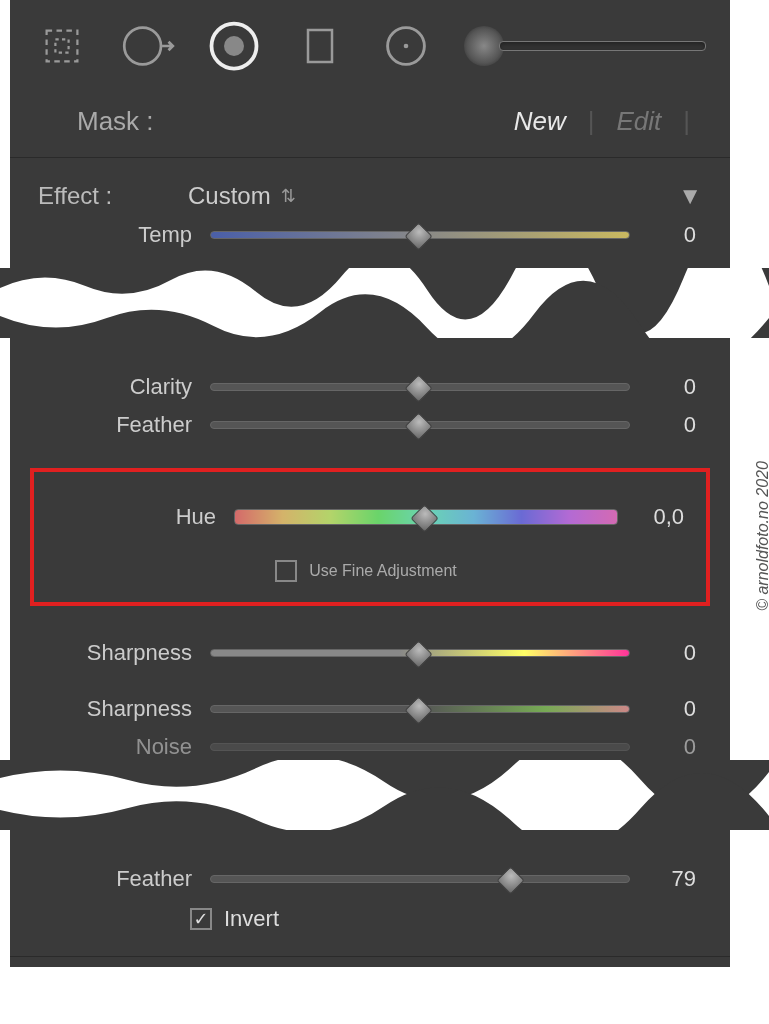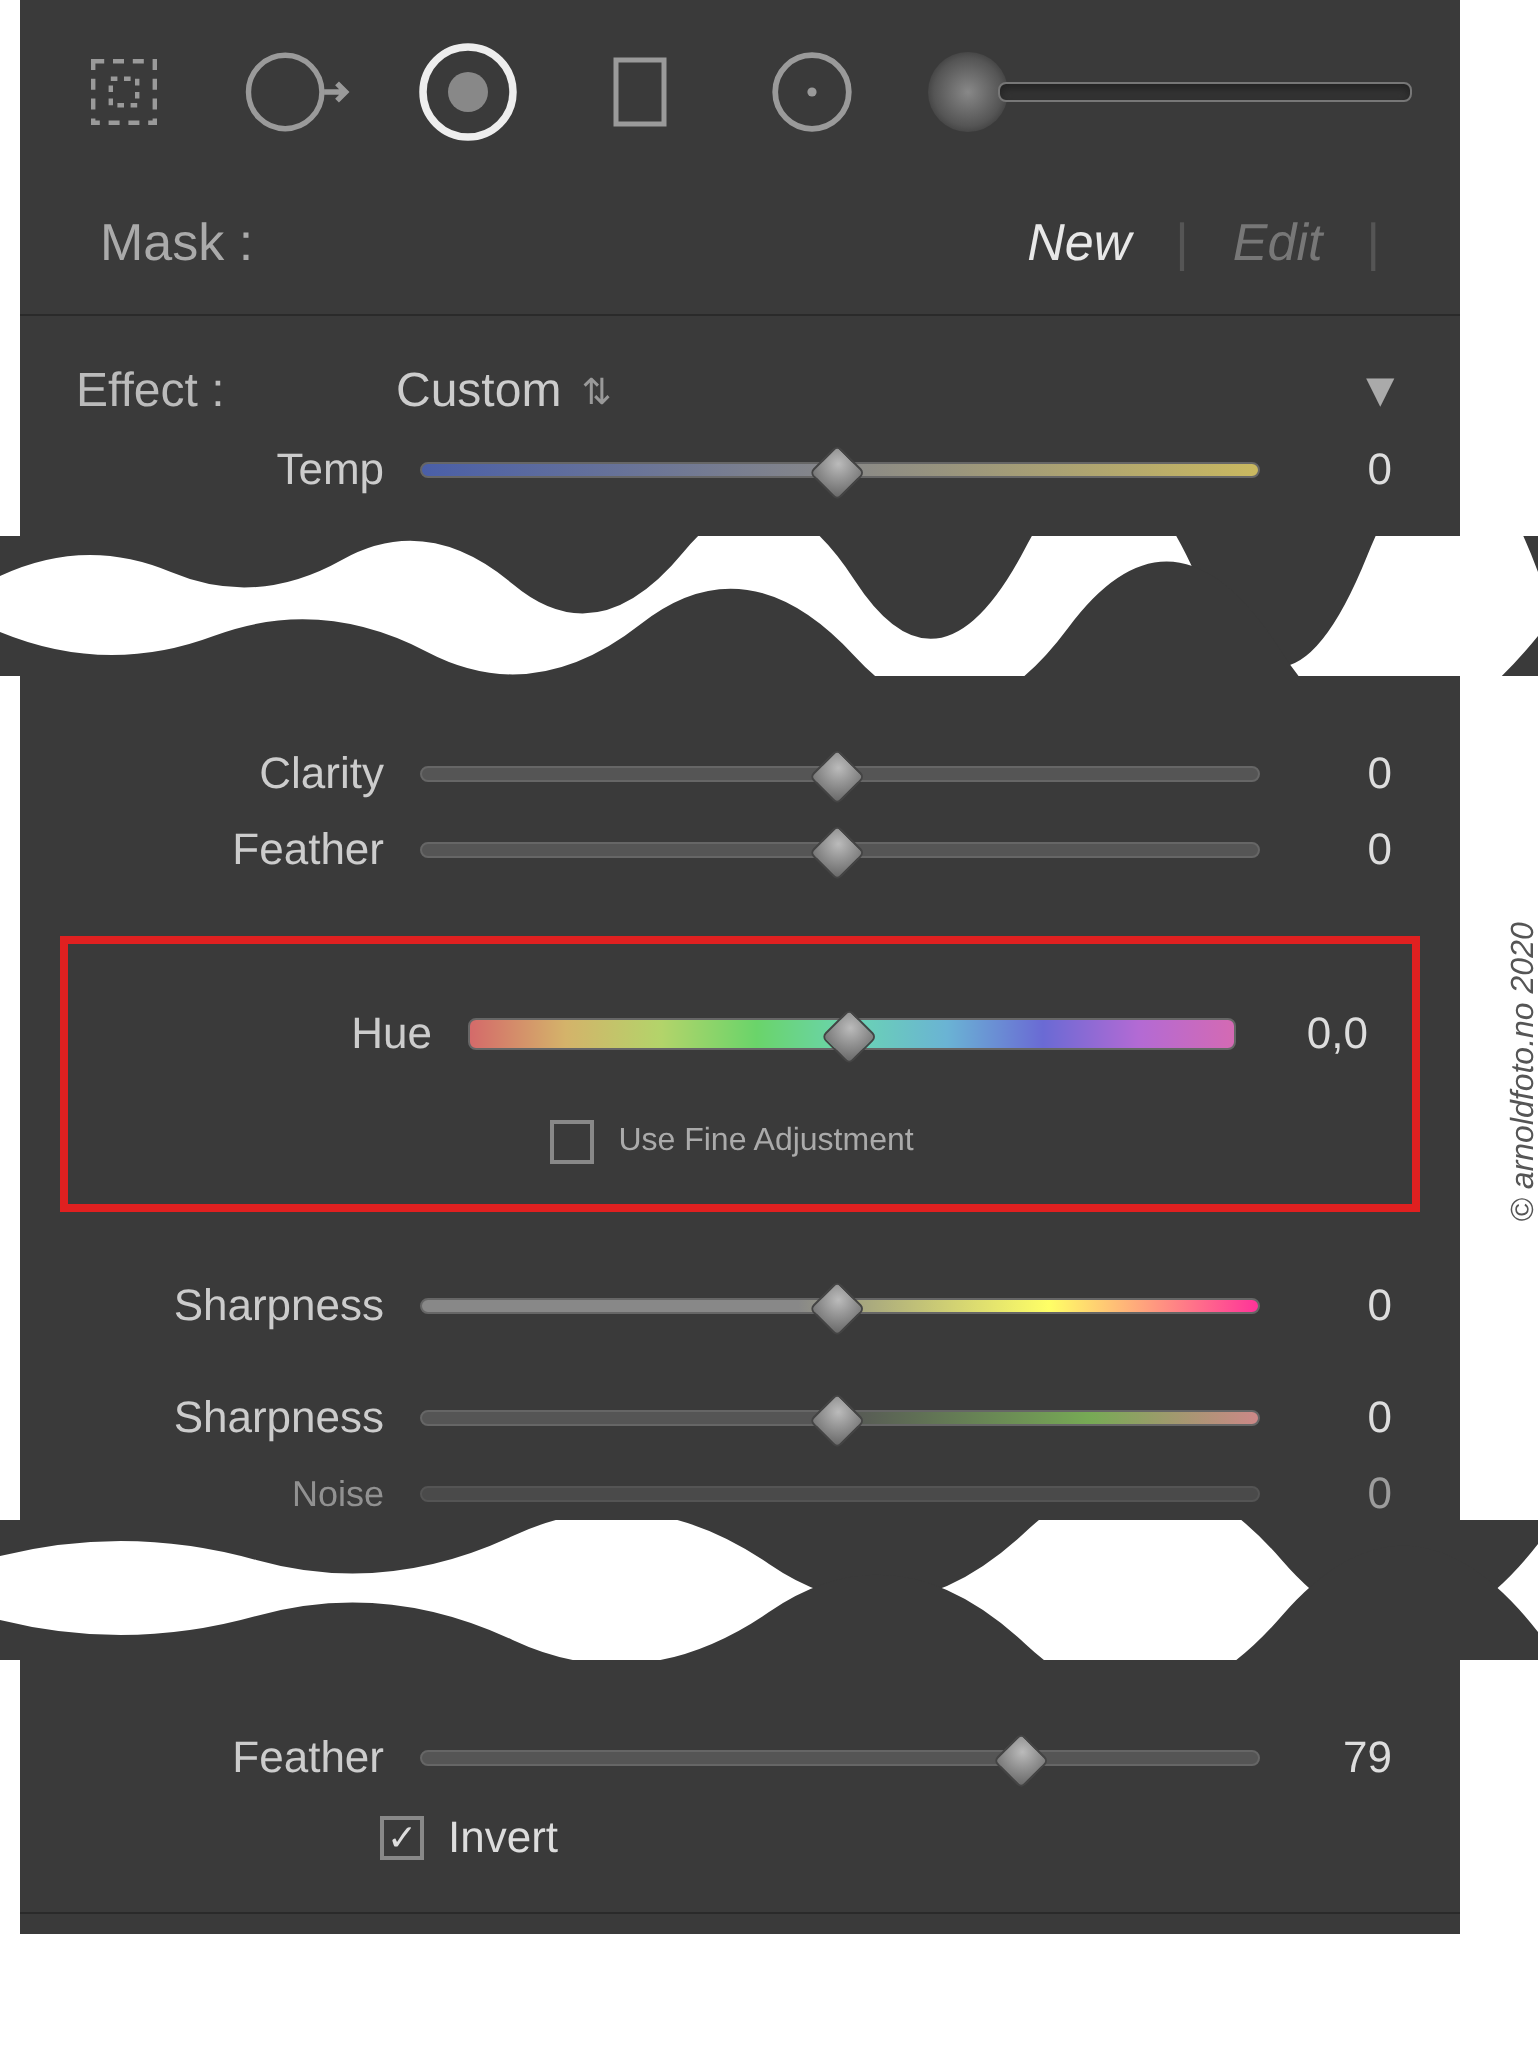--- a/index.html
+++ b/index.html
@@ -54,36 +54,36 @@
     background: #333;
     margin-left: -5px;
     box-shadow: inset 0 2px 4px #222;
   }
   .mask-row {
     display: flex;
     align-items: flex-start;
     padding: 14px 40px;
     font-size: 26px;
     color: #999;
+    margin-left: 27px;
   }
   .mask-label { flex: 0 0 180px; color: #aaa; }
   .mask-option {
     padding: 0 22px;
     cursor: pointer;
     color: #777;
     font-style: italic;
   }
   .mask-option.active { color: #e8e8e8; font-weight: 500; }
   .mask-sep { color: #555; }
   .effect-row {
     display: flex;
     align-items: center;
     padding: 18px 28px 6px 28px;
     font-size: 24px;
-    gap: 10px;
   }
   .effect-label { flex: 0 0 150px; color: #bbb; }
   .effect-dropdown {
     display: flex; align-items: center; gap: 10px;
     color: #ccc; cursor: pointer; text-align: right;
   }
   .sort-icon { font-size: 18px; color: #999; }
   .disclosure-triangle {
     margin-left: auto;
     color: #aaa;
@@ -322,21 +322,21 @@
   <div class="slider-row">
     <span class="slider-label">Sharpness</span>
     <div class="slider-track-wrap">
       <div class="slider-track sharp"></div>
       <div class="slider-thumb" style="left:calc(50% - 10px)"></div>
     </div>
     <span class="slider-value">0</span>
   </div>
 
   <div class="slider-row" style="opacity:.6; padding-bottom:0">
-    <span class="slider-label" style="font-size:18px">Noise</span>
+    <span class="slider-label" style="font-size:22px">Noise</span>
     <div class="slider-track-wrap">
       <div class="slider-track"></div>
     </div>
     <span class="slider-value">0</span>
   </div>
 </div>
 
 <div class="torn">
   <svg viewBox="0 0 720 70" preserveAspectRatio="none">
     <path d="M0 18 Q60 2 120 20 T240 8 T360 22 T480 6 T600 20 T720 12 V0 H0 Z" fill="#3a3a3a"></path>

